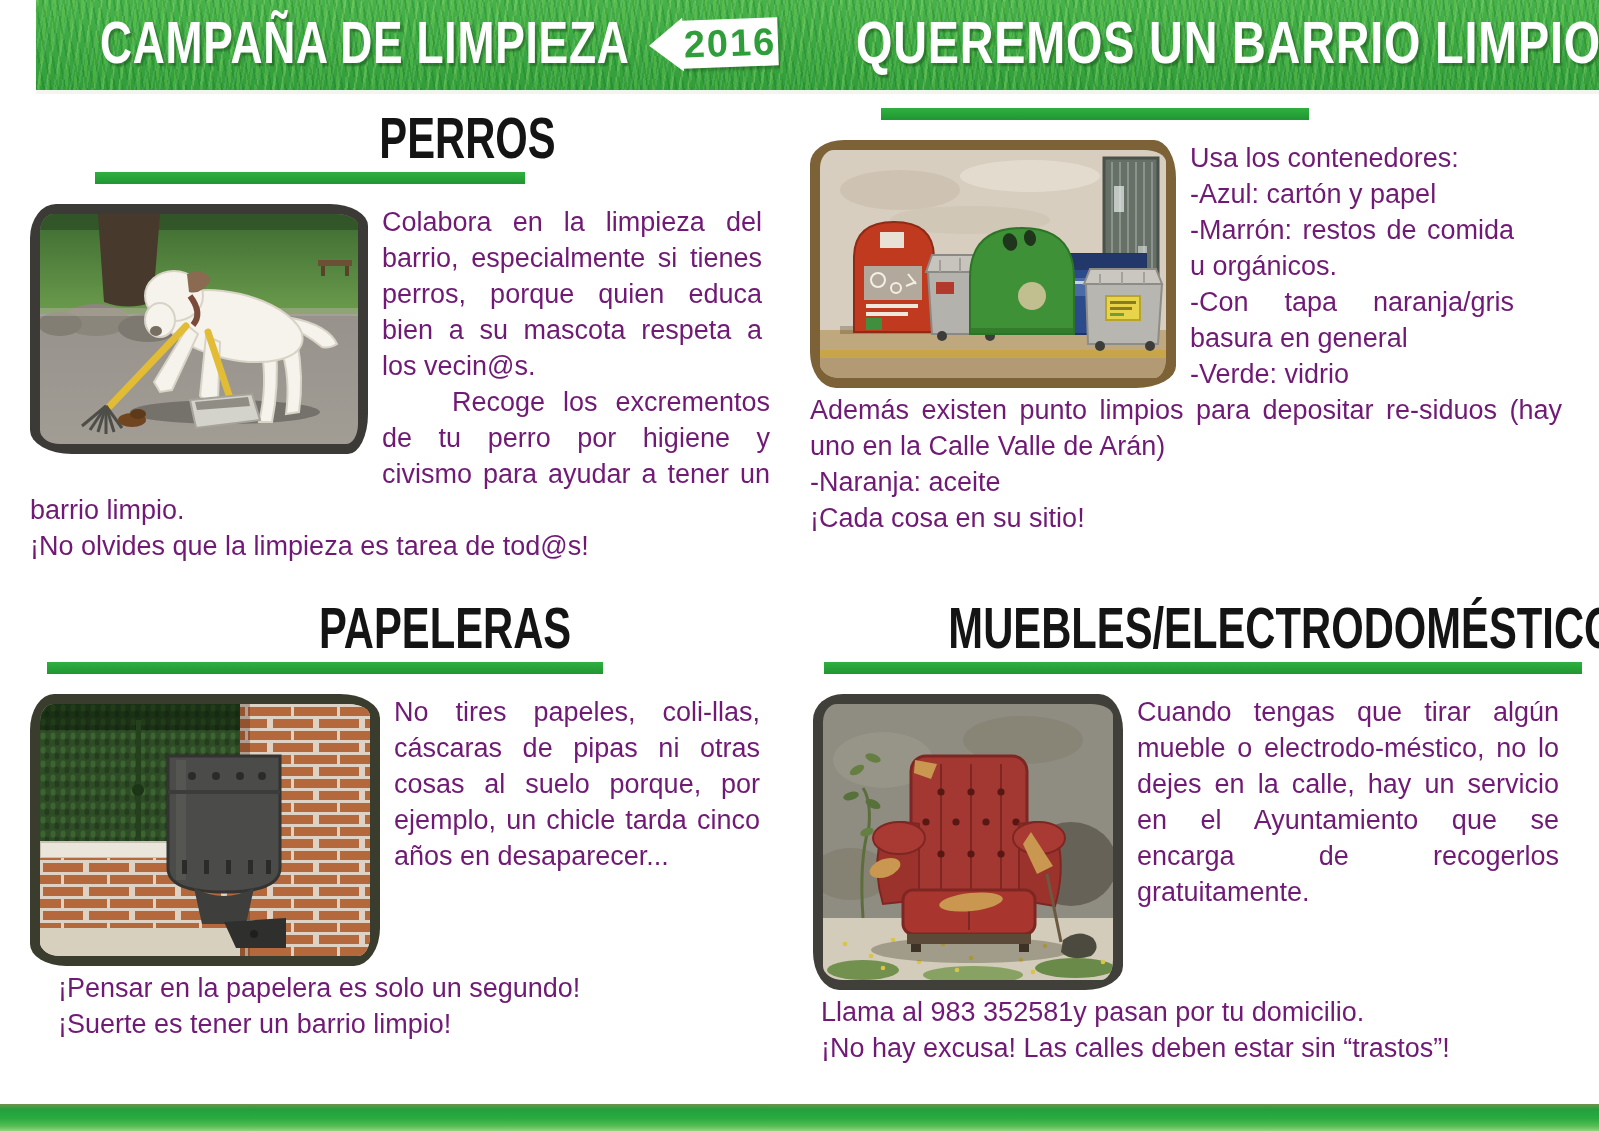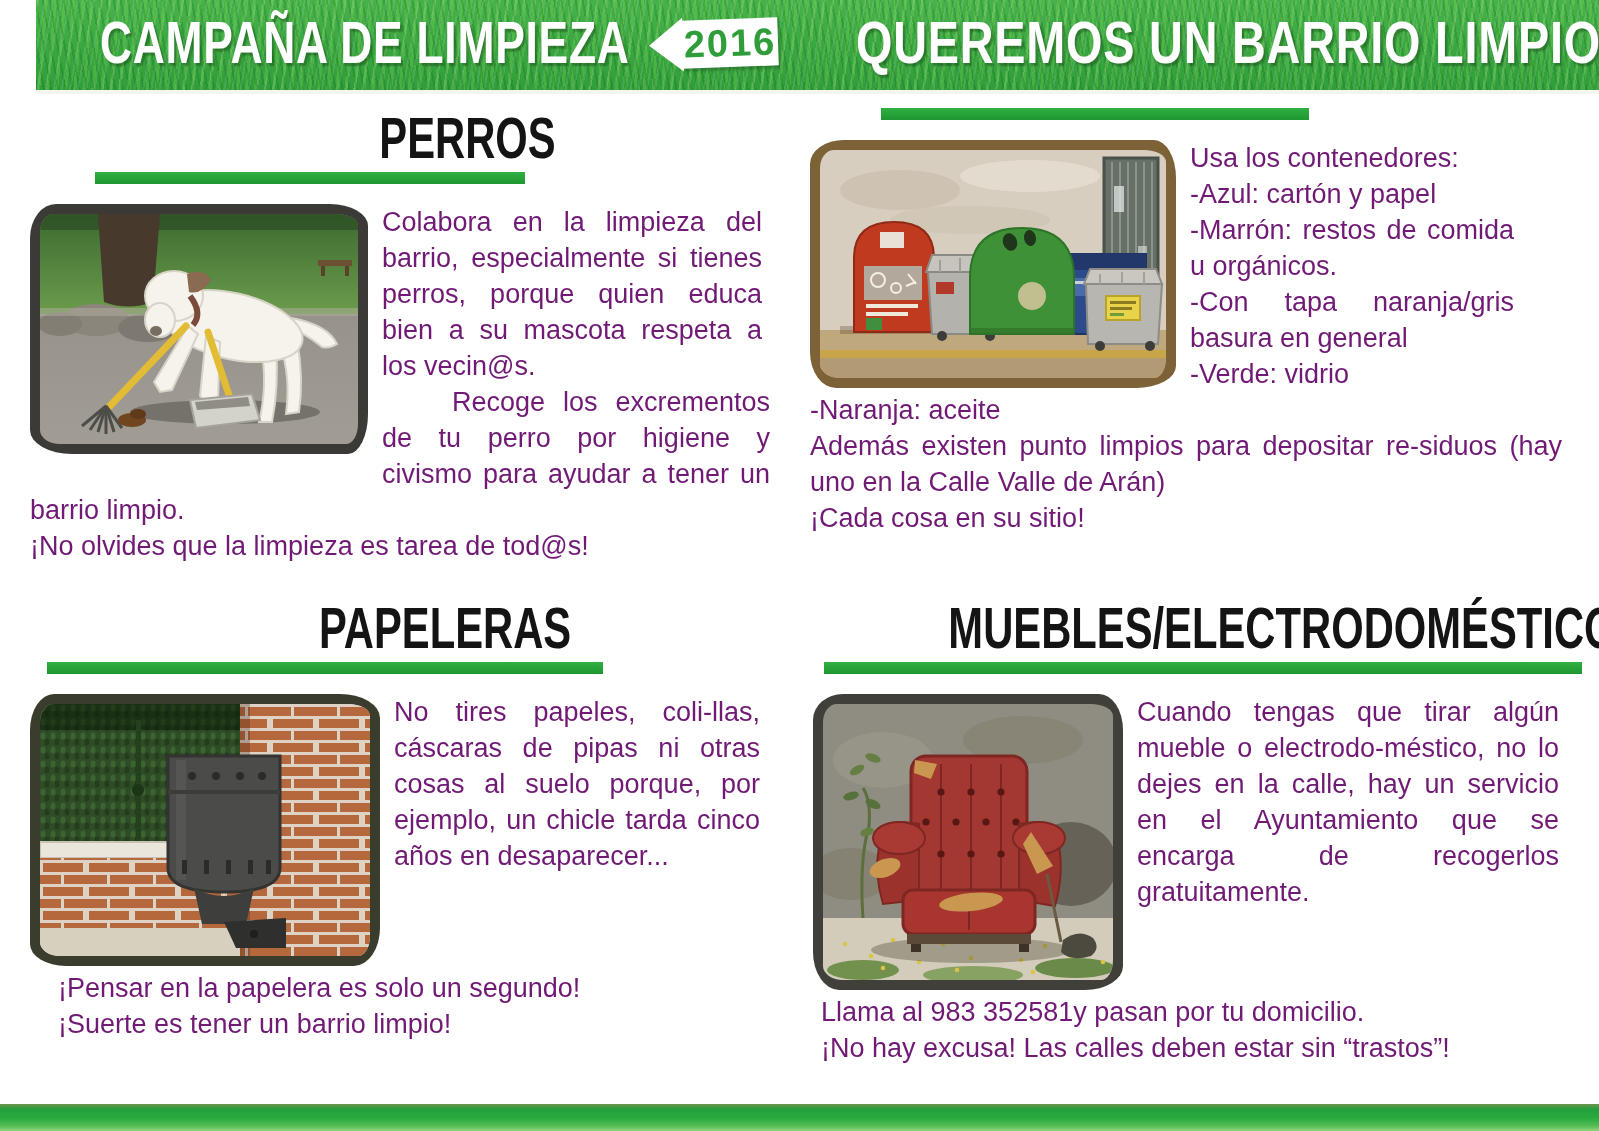--- a/index.html
+++ b/index.html
@@ -237,22 +237,22 @@
       </svg>
       </div>
     </div>
     <div class="bullets">
       <div class="txt">Usa los contenedores:</div>
       <div class="txt">-Azul: cartón y papel</div>
       <div class="txt">-Marrón: restos de comida u orgánicos.</div>
       <div class="txt">-Con tapa naranja/gris basura en general</div>
       <div class="txt">-Verde: vidrio</div>
     </div>
+    <div class="txt p2">Además existen punto limpios para depositar re-siduos (hay uno en la Calle Valle de Arán)</div>
     <div class="txt txt-left after">-Naranja: aceite</div>
-    <div class="txt p2">Además existen punto limpios para depositar re-siduos (hay uno en la Calle Valle de Arán)</div>
     <div class="txt p3">¡Cada cosa en su sitio!</div>
   </div>
 
   <div class="sec" id="sec-papeleras">
     <div class="sec-head">
       <span class="sec-title"><span class="sec-title-inner">PAPELERAS</span></span>
       <div class="title-bar"></div>
     </div>
     <div class="photo frame-olive">
       <div class="inner">

